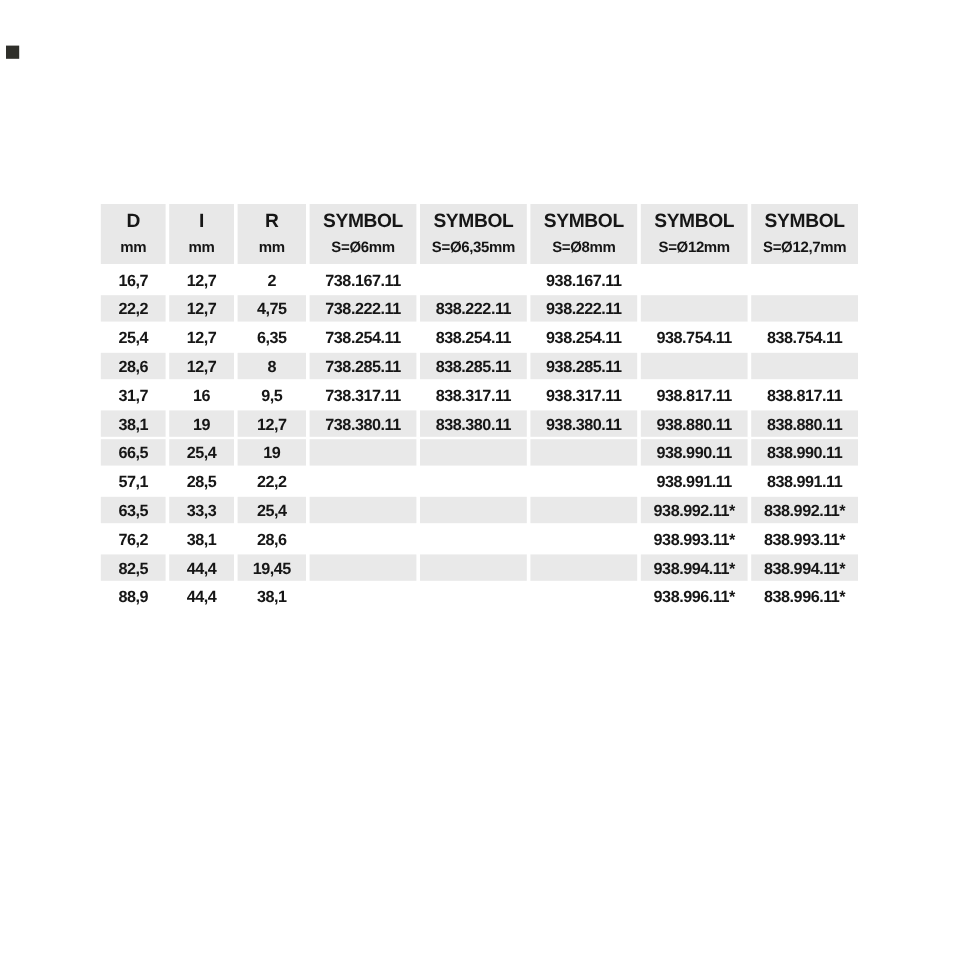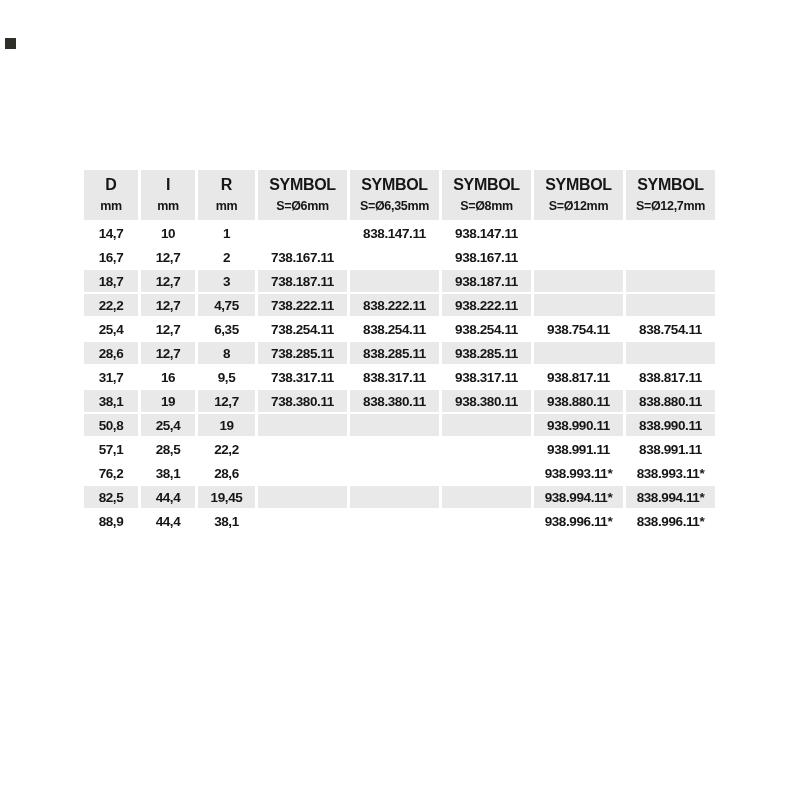--- a/index.html
+++ b/index.html
@@ -118,46 +118,26 @@
             <div class="h2">S=Ø12mm</div>
           </th>
           <th>
             <div class="h1">SYMBOL</div>
             <div class="h2">S=Ø12,7mm</div>
           </th>
         </tr>
     </thead>
     <tbody id="body-rows">
         <tr>
-          <td>14,7</td>
-          <td>10</td>
-          <td>1</td>
-          <td></td>
-          <td>838.147.11</td>
-          <td>938.147.11</td>
-          <td></td>
-          <td></td>
-        </tr>
-        <tr>
           <td>16,7</td>
           <td>12,7</td>
           <td>2</td>
           <td>738.167.11</td>
           <td></td>
           <td>938.167.11</td>
-          <td></td>
-          <td></td>
-        </tr>
-        <tr class="stripe">
-          <td>18,7</td>
-          <td>12,7</td>
-          <td>3</td>
-          <td>738.187.11</td>
-          <td></td>
-          <td>938.187.11</td>
           <td></td>
           <td></td>
         </tr>
         <tr class="stripe">
           <td>22,2</td>
           <td>12,7</td>
           <td>4,75</td>
           <td>738.222.11</td>
           <td>838.222.11</td>
           <td>938.222.11</td>
@@ -198,38 +178,48 @@
           <td>38,1</td>
           <td>19</td>
           <td>12,7</td>
           <td>738.380.11</td>
           <td>838.380.11</td>
           <td>938.380.11</td>
           <td>938.880.11</td>
           <td>838.880.11</td>
         </tr>
         <tr class="stripe">
-          <td>50,8</td>
+          <td>66,5</td>
           <td>25,4</td>
           <td>19</td>
           <td></td>
           <td></td>
           <td></td>
           <td>938.990.11</td>
           <td>838.990.11</td>
         </tr>
         <tr>
           <td>57,1</td>
           <td>28,5</td>
           <td>22,2</td>
           <td></td>
           <td></td>
           <td></td>
           <td>938.991.11</td>
           <td>838.991.11</td>
+        </tr>
+        <tr class="stripe">
+          <td>63,5</td>
+          <td>33,3</td>
+          <td>25,4</td>
+          <td></td>
+          <td></td>
+          <td></td>
+          <td>938.992.11*</td>
+          <td>838.992.11*</td>
         </tr>
         <tr>
           <td>76,2</td>
           <td>38,1</td>
           <td>28,6</td>
           <td></td>
           <td></td>
           <td></td>
           <td>938.993.11*</td>
           <td>838.993.11*</td>

